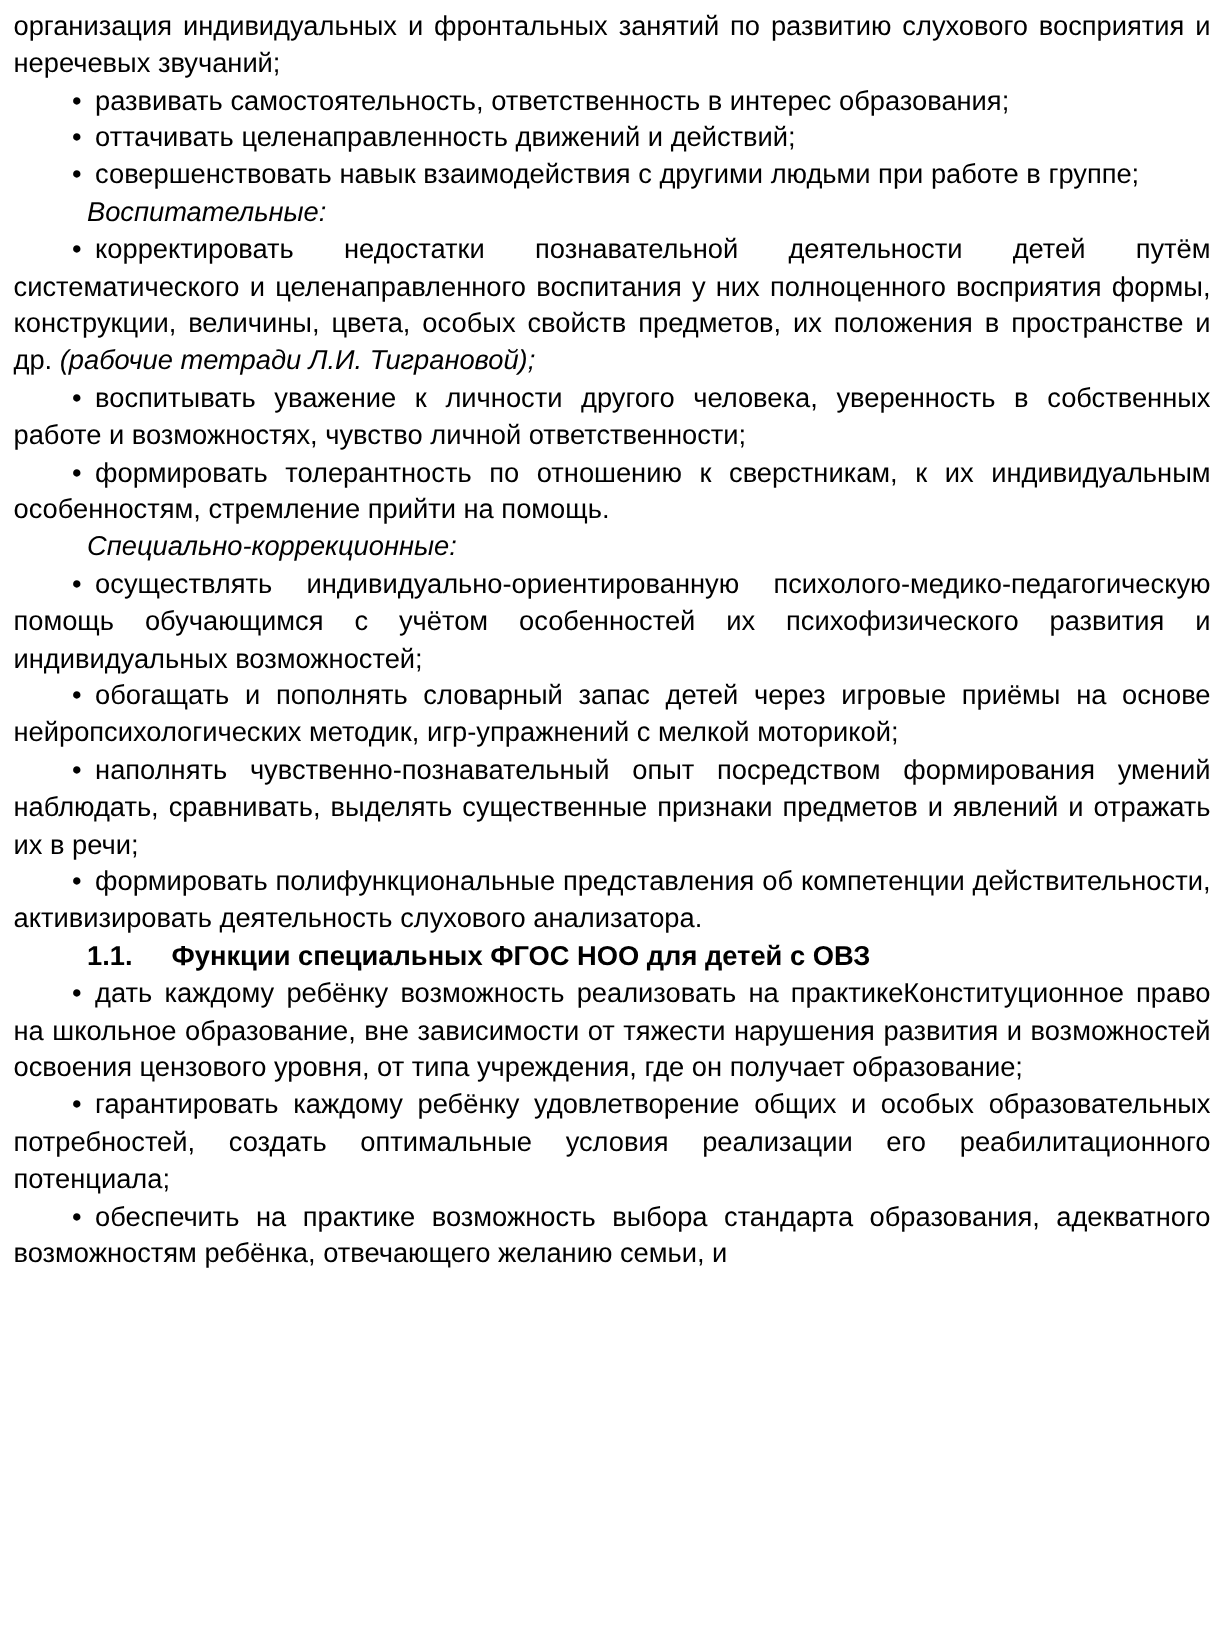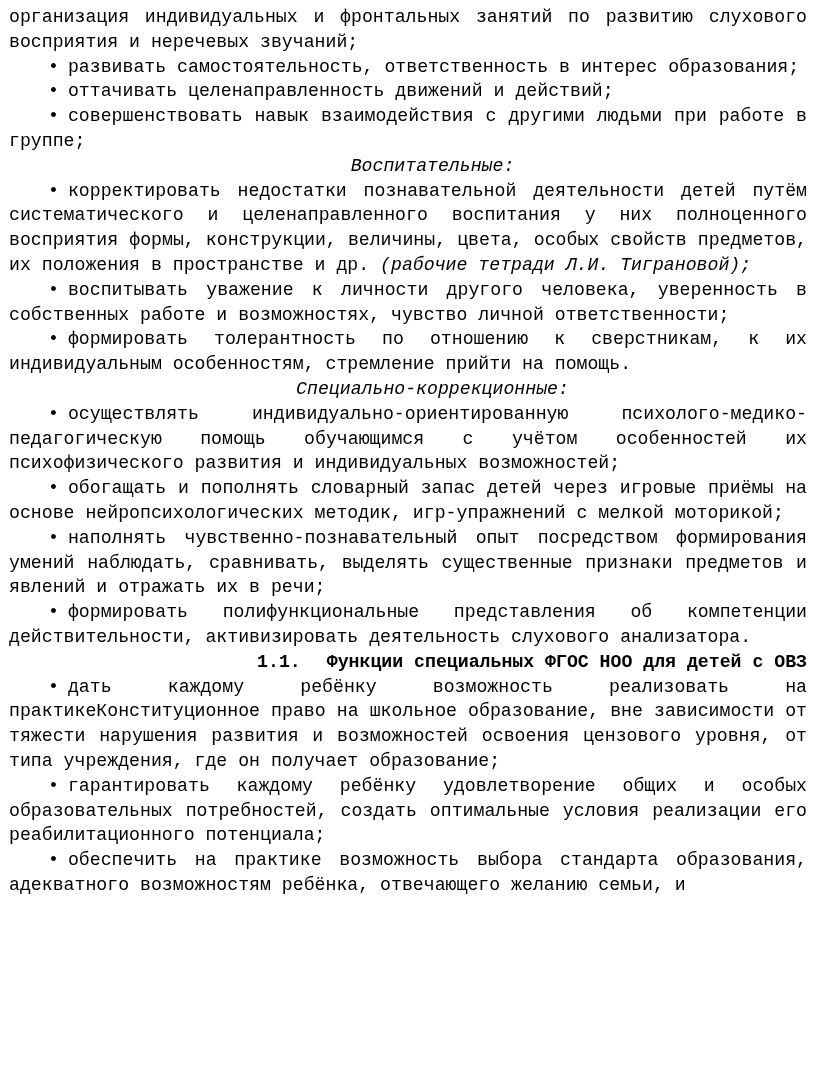--- a/index.html
+++ b/index.html
@@ -7,45 +7,45 @@
     padding: 0;
     background: #ffffff;
   }
   .page {
     width: 816px;
     height: 1091px;
     box-sizing: border-box;
     padding: 5px 9px 0 9px;
     background: #ffffff;
     color: #000000;
-    font-family: Liberation Mono, monospace;
+    font-family: Liberation Sans, sans-serif;
     font-size: 18.2px;
     line-height: 24.8px;
     overflow: hidden;
   }
   p { margin: 0; }
   .para {
     text-align: justify;
   }
   .bullet {
     text-align: justify;
     text-indent: 39px;
   }
   .marker {
     margin-right: 9px;
   }
   .ital-head {
     font-style: italic;
     text-indent: 49px;
-    text-align: center;
+    text-align: left;
   }
   .heading {
     font-weight: bold;
     text-indent: 49px;
-    text-align: right;
+    text-align: left;
   }
   .heading .num {
     margin-right: 26px;
   }
   .it {
     font-style: italic;
   }
 </style>
 </head>
 <body>

